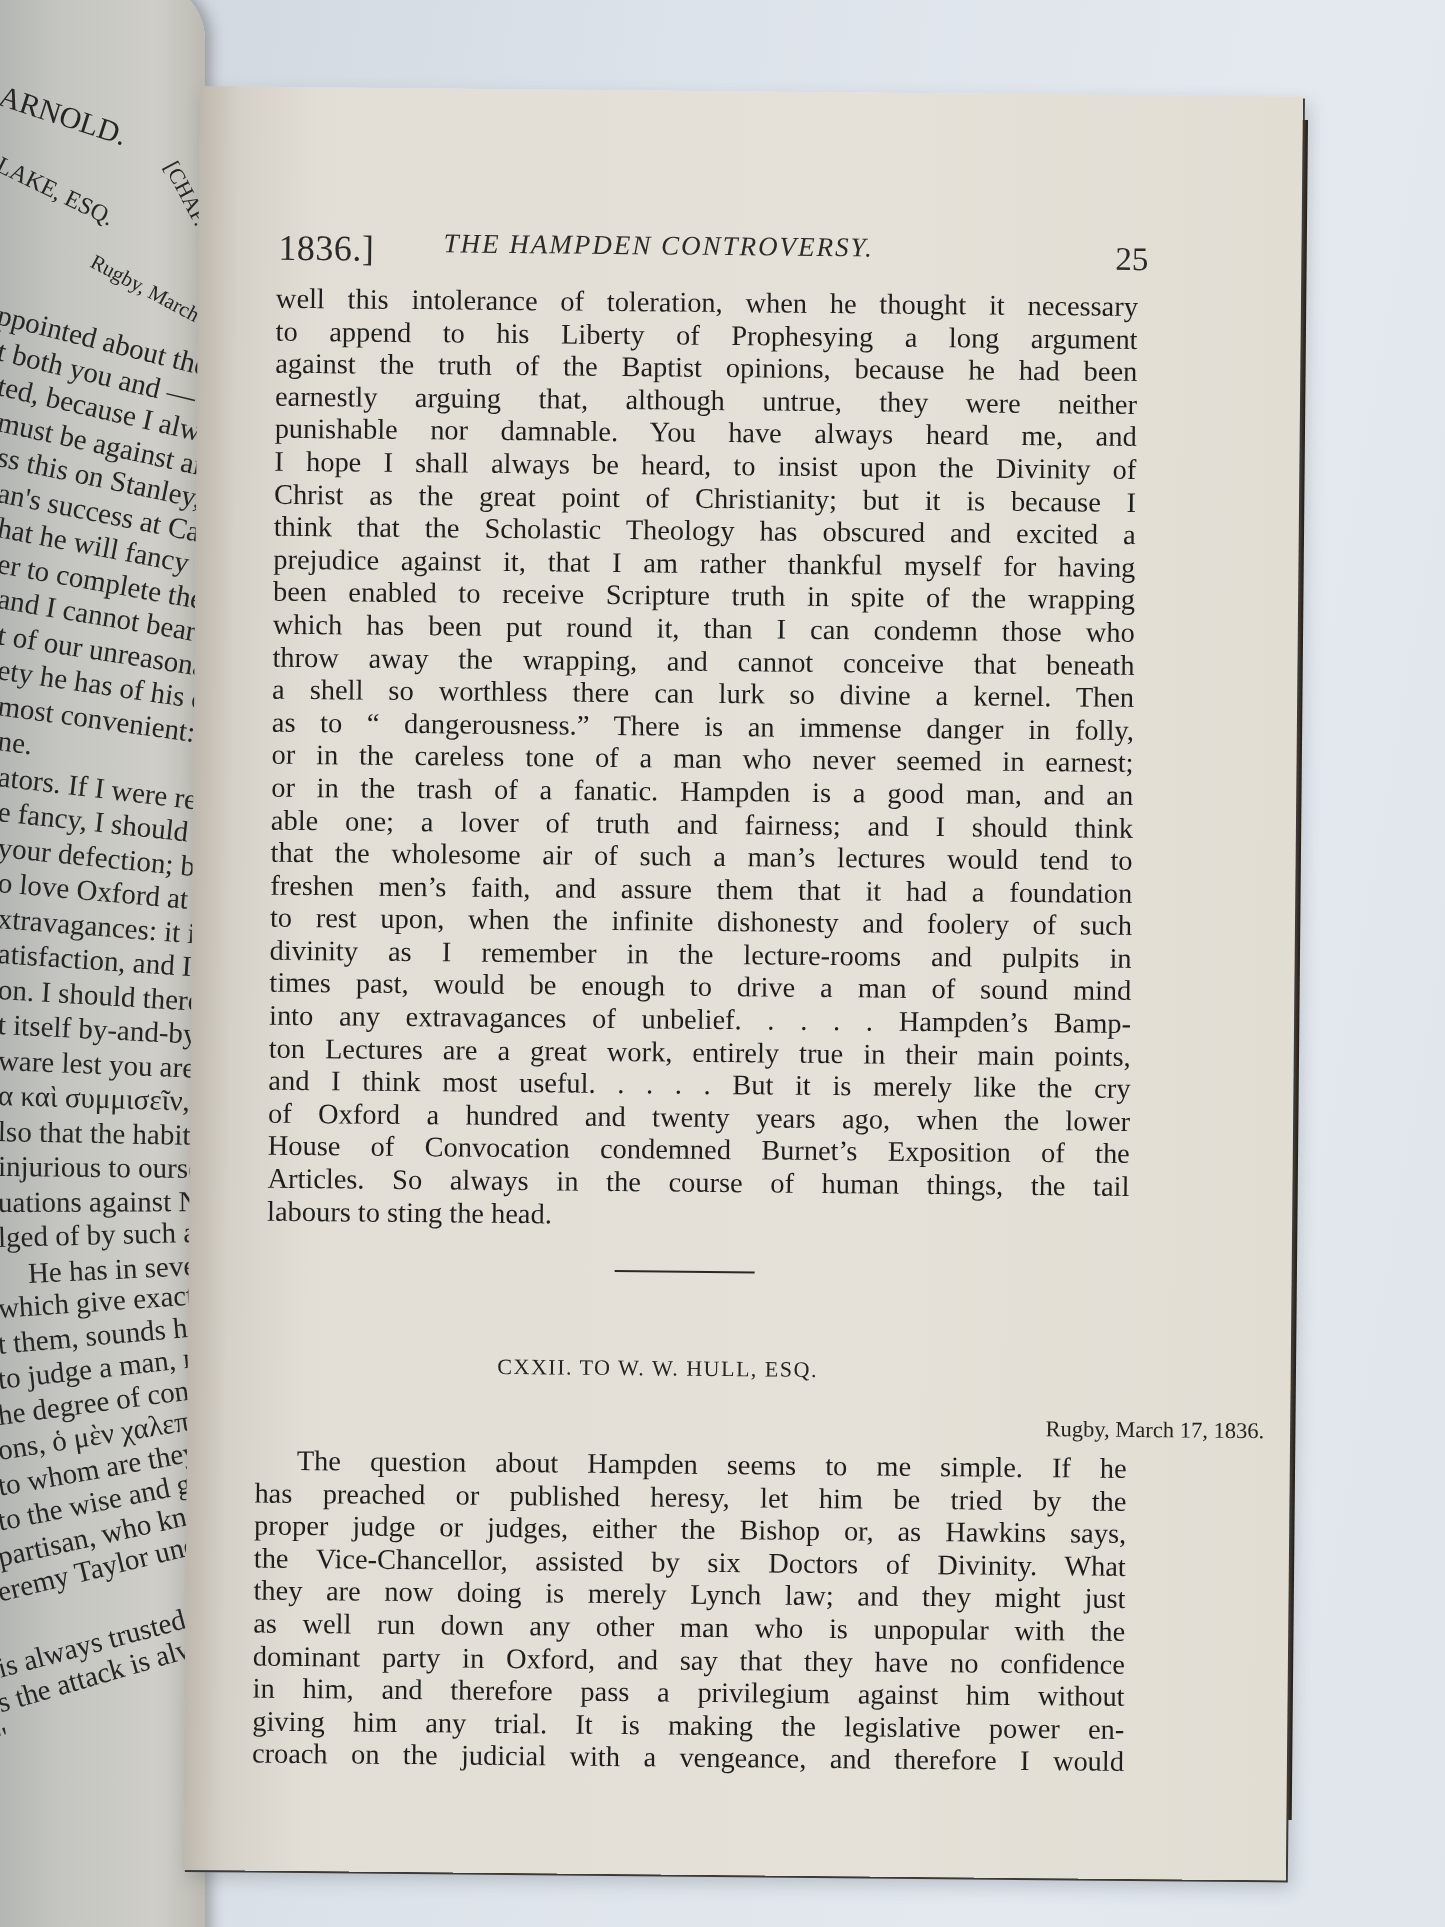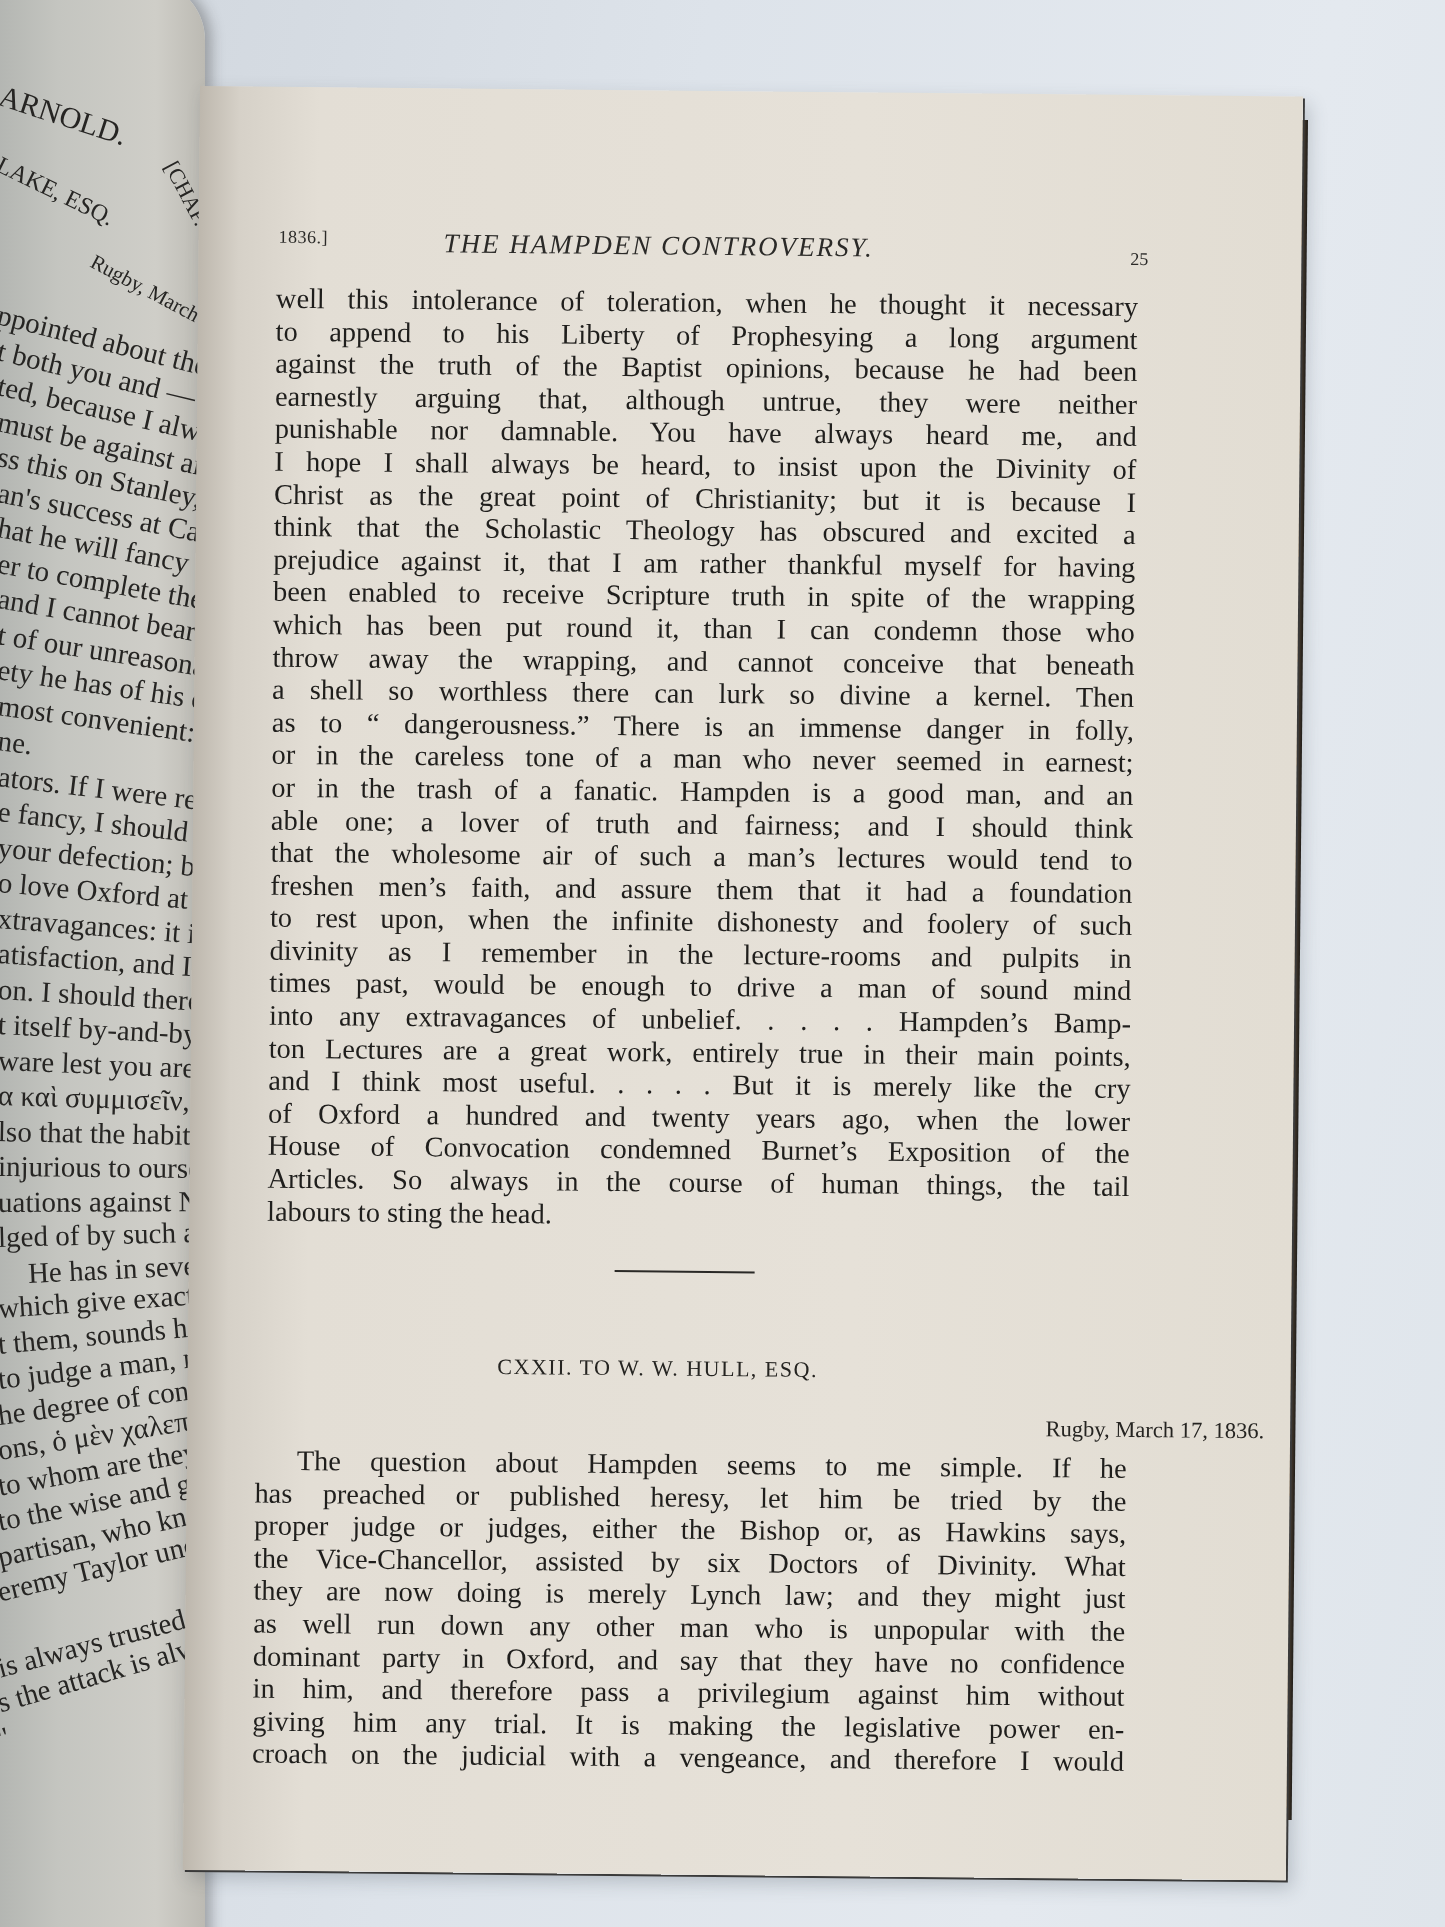--- a/index.html
+++ b/index.html
@@ -17,23 +17,23 @@
   }
   .book-edge {
     position: absolute; left: 1298px; top: 120px; width: 10px; height: 1700px;
     background: linear-gradient(90deg, #2a2118, #5a4630 40%, #1d1710);
     transform: rotate(0.55deg); transform-origin: 0 0;
   }
   .running-head {
     position: absolute; left: 80px; top: 140px; width: 860px; height: 40px;
     color: #2b2a28;
   }
-  .rh-year { position: absolute; left: 0; top: 0; font-size: 18px; letter-spacing: 0.5px; }
+  .rh-year { position: absolute; left: 0; top: 0; font-size: 36px; letter-spacing: 0.5px; }
   .rh-title { position: absolute; left: 165px; top: 0; font-size: 27px; font-style: italic; letter-spacing: 2px; }
-  .rh-page { position: absolute; right: -10px; top: 14px; font-size: 18px; }
+  .rh-page { position: absolute; right: -10px; top: 6px; font-size: 33px; }
   .text-block {
     position: absolute; left: 78px; top: 196px; width: 862px;
     color: #1f1e1c; font-size: 28.4px; line-height: 32.6px;
     text-align: justify; text-align-last: justify;
   }
   .line { display: block; white-space: nowrap; text-align: justify; text-align-last: justify; }
   .line.last { text-align-last: left; }
   .indent { text-indent: 42px; }
   .rule {
     position: absolute; left: 426px; top: 1180px; width: 140px; height: 2px; background: #2a2926;

